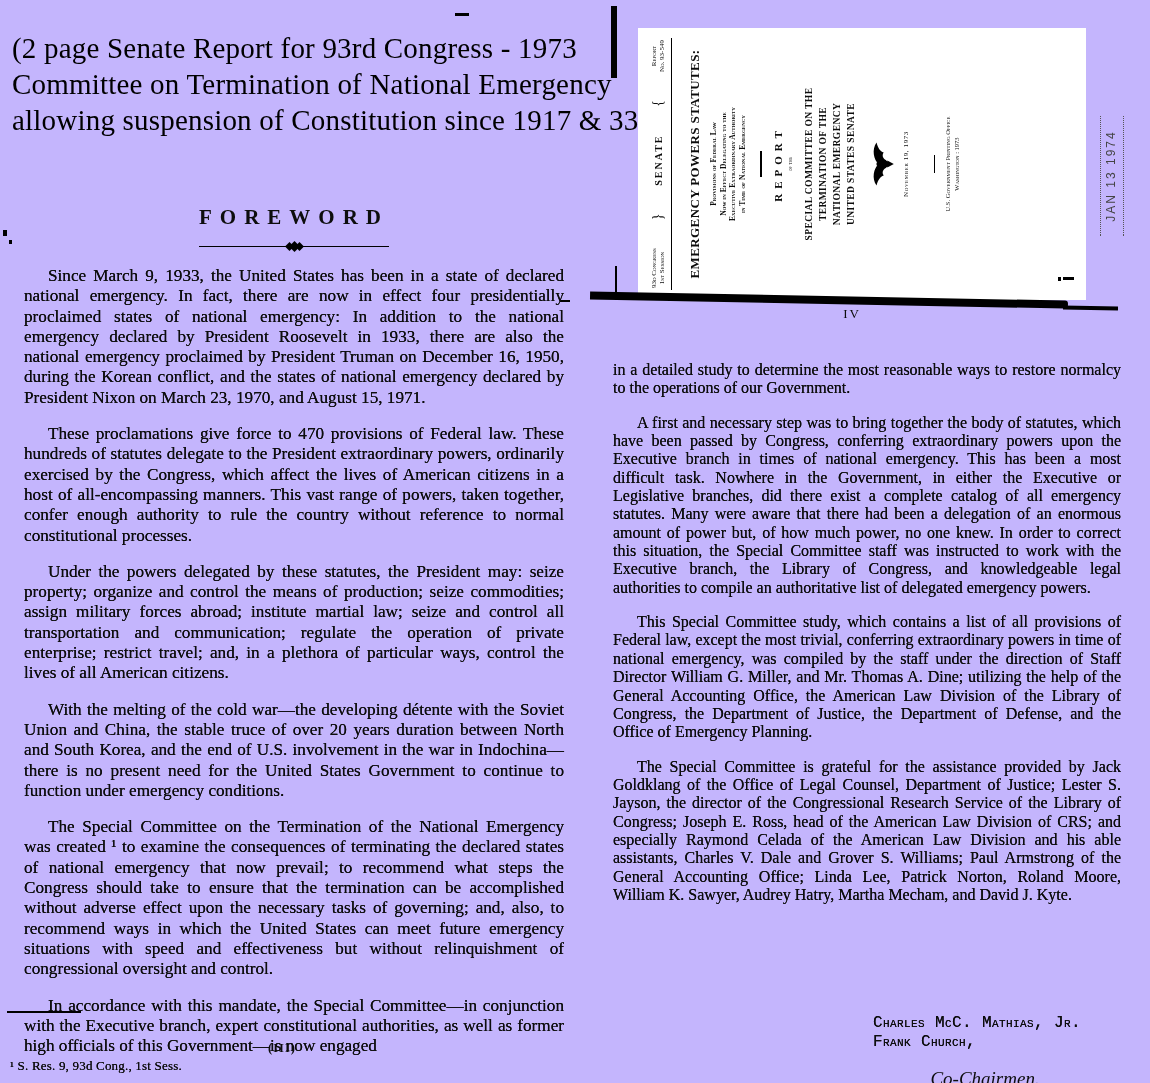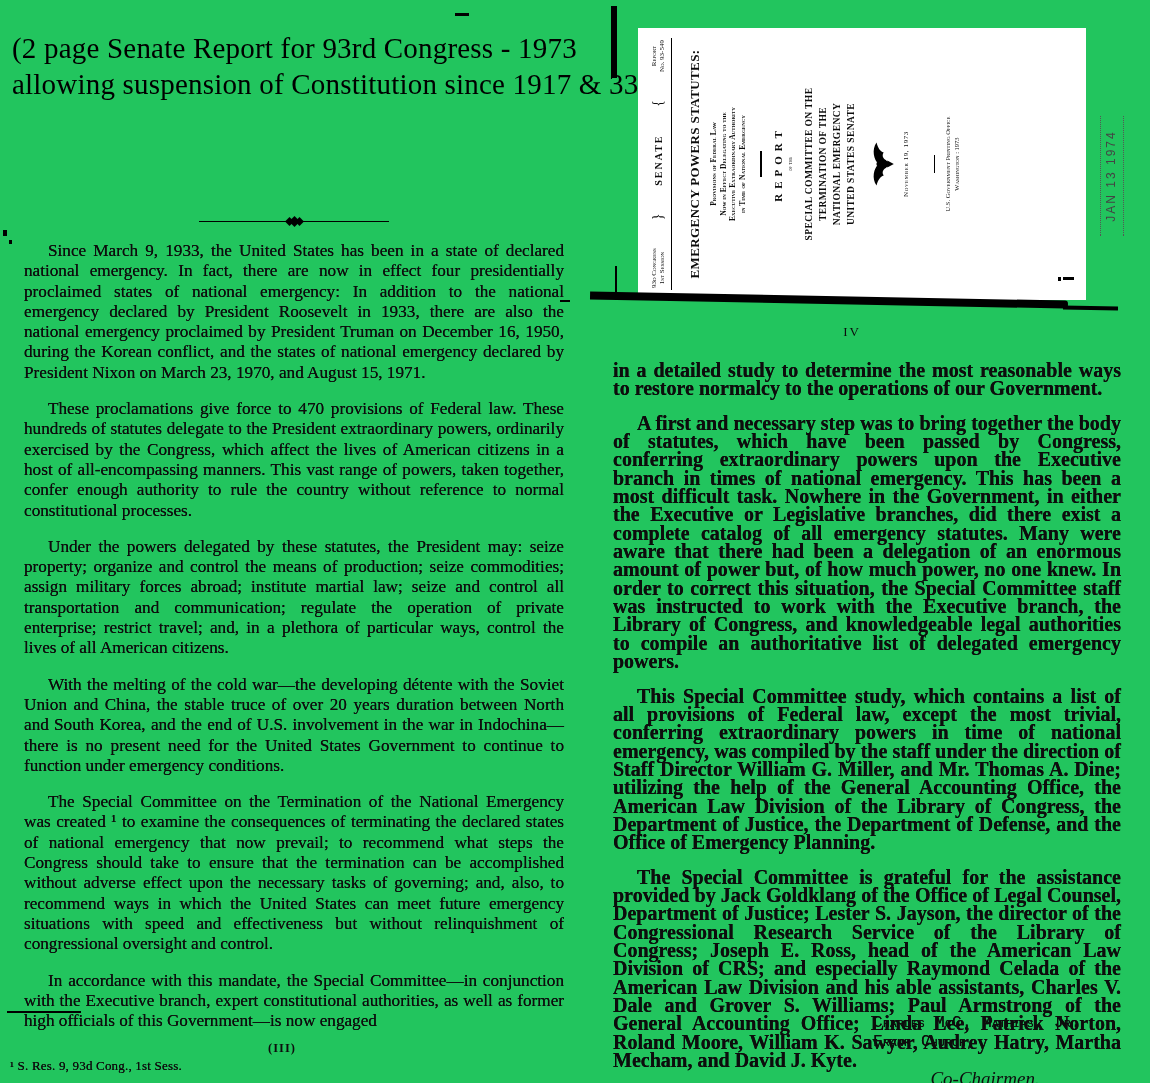--- a/index.html
+++ b/index.html
@@ -1,17 +1,17 @@
 <!DOCTYPE html>
 <html><head>
 <meta charset="utf-8">
 <style>
   html,body{margin:0;padding:0;background:#e8e8e8;}
   .page{
-    position:relative;width:1150px;height:1083px;background:#22c55e;
+    position:relative;width:1150px;height:1083px;background:#c4b5fd;
     font-family:"Liberation Serif","DejaVu Serif",serif;color:#0d0d0d;
     overflow:hidden;margin:0 auto;
   }
   
   .annotation{position:absolute;left:12px;top:30px;width:640px;
     font-size:29px;line-height:36px;color:#000;letter-spacing:.2px;}
   
   .speck{position:absolute;background:#000;}
   .speck-dash-top{left:455px;top:13px;width:14px;height:3px;}
   .speck-bar-cover{left:611px;top:6px;width:6px;height:72px;}
@@ -46,52 +46,53 @@
   
   .cover-bottom-bar{position:absolute;left:590px;top:296px;width:478px;height:8px;background:#000;
     transform:rotate(1.1deg);border-radius:0 3px 3px 0;}
   .cover-bottom-bar-thin{position:absolute;left:1063px;top:306px;width:55px;height:4px;background:#000;transform:rotate(1.1deg);}
   
   .stamp{position:absolute;left:1052px;top:164px;width:120px;height:22px;
     transform:rotate(-90deg);text-align:center;color:#444;
     border-top:1.5px dotted #555;border-bottom:1.5px dotted #555;
     font-family:"Liberation Sans","DejaVu Sans",sans-serif;
     font-size:12px;letter-spacing:2px;line-height:20px;}
-  .pagenum-iv{position:absolute;left:822px;top:324px;width:60px;text-align:center;
+  .pagenum-iv{position:absolute;left:822px;top:306px;width:60px;text-align:center;
     font-size:13px;letter-spacing:2px;}
   
   .col-left{position:absolute;left:8px;top:205px;width:572px;}
   .col-left h1{margin:0;text-align:center;font-size:21px;font-weight:bold;letter-spacing:8px;}
   .ornament{display:flex;align-items:center;justify-content:center;width:190px;margin:13px auto 12px;}
   .ornament .line{flex:1;height:1.5px;background:#000;}
   .ornament .dia{width:7px;height:7px;background:#000;transform:rotate(45deg) scale(.9);margin:0 -1px;}
   .ornament .dia.mid{transform:rotate(45deg) scale(1.1);}
   .body-text p{margin:16px;text-align:justify;text-indent:24px;
     text-shadow:0 0 .4px #111;}
   .col-left .body-text{font-size:17.2px;line-height:20.3px;}
   .col-right{position:absolute;left:597px;top:345px;width:540px;}
-  .col-right .body-text{font-size:20px;line-height:18.35px;font-weight:bold;}
+  .col-right .body-text{font-size:16px;line-height:18.35px;}
   .col-right .body-text p.noindent{text-indent:0;}
   
   .footnote-rule{position:absolute;left:7px;top:1011px;width:74px;height:2px;background:#000;}
   .footnote{position:absolute;left:10px;top:1058px;font-size:13px;letter-spacing:.2px;text-shadow:0 0 .3px #111;}
   .folio-iii{position:absolute;left:232px;top:1041px;width:100px;text-align:center;
     font-size:12.5px;letter-spacing:1px;font-weight:bold;}
   
   .signatures{position:absolute;left:873px;top:1014px;width:250px;}
   .sig-name{font-variant:small-caps;font-size:16px;line-height:19px;letter-spacing:.4px;text-shadow:0 0 .3px #111;font-family:Liberation Mono, monospace;}
   .sig-role{font-style:italic;font-size:19px;text-align:center;padding-right:26px;margin-top:16px;}
 </style>
 </head>
 <body>
 
 <div class="page">
 
   <div class="annotation">
     <div>(2 page Senate Report for 93rd Congress - 1973</div>
+    <div>Committee on Termination of National Emergency</div>
     <div>allowing suspension of Constitution since 1917 &amp; 33)</div>
   </div>
 
   <div class="speck speck-dash-top"></div>
   <div class="speck speck-bar-cover"></div>
   <div class="speck speck-bar-cover2"></div>
   <div class="speck speck-dot-a"></div>
   <div class="speck speck-dot-b"></div>
   <div class="speck speck-dot-c"></div>
 
@@ -143,20 +144,21 @@
     </div>
   </div>
   <div class="cover-bottom-bar"></div>
   <div class="cover-bottom-bar-thin"></div>
 
   <div class="stamp">JAN 13 1974</div>
 
   <div class="pagenum-iv">IV</div>
 
   <div class="col-left">
+    <h1>FOREWORD</h1>
     <div class="ornament">
       <div class="line"></div>
         <div class="dia"></div>
         <div class="dia mid"></div>
         <div class="dia"></div>
         <div class="line"></div>
     </div>
     <div class="body-text">
       <p>Since March 9, 1933, the United States has been in a state of declared national emergency. In fact, there are now in effect four presidentially proclaimed states of national emergency: In addition to the national emergency declared by President Roosevelt in 1933, there are also the national emergency proclaimed by President Truman on December 16, 1950, during the Korean conflict, and the states of national emergency declared by President Nixon on March 23, 1970, and August 15, 1971.</p>
       <p>These proclamations give force to 470 provisions of Federal law. These hundreds of statutes delegate to the President extraordinary powers, ordinarily exercised by the Congress, which affect the lives of American citizens in a host of all-encompassing manners. This vast range of powers, taken together, confer enough authority to rule the country without reference to normal constitutional processes.</p>

